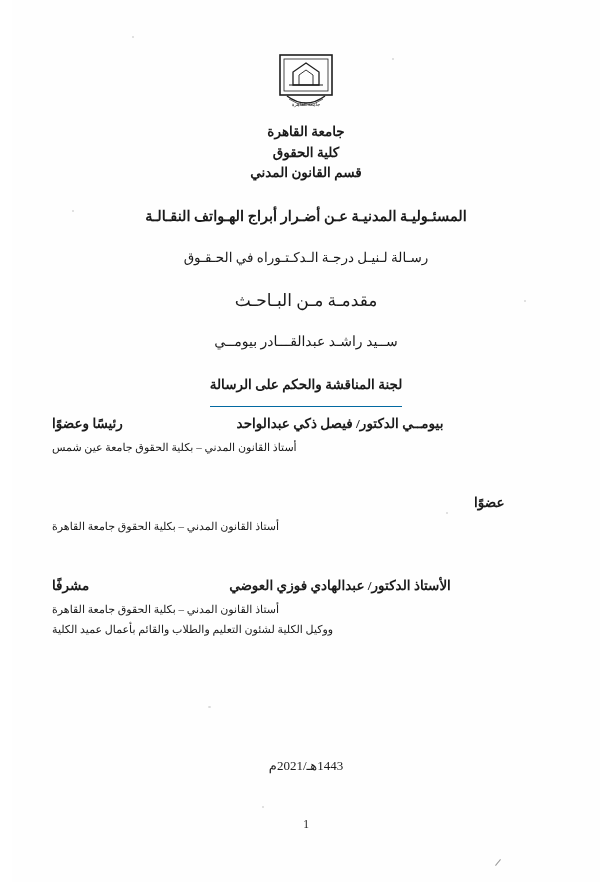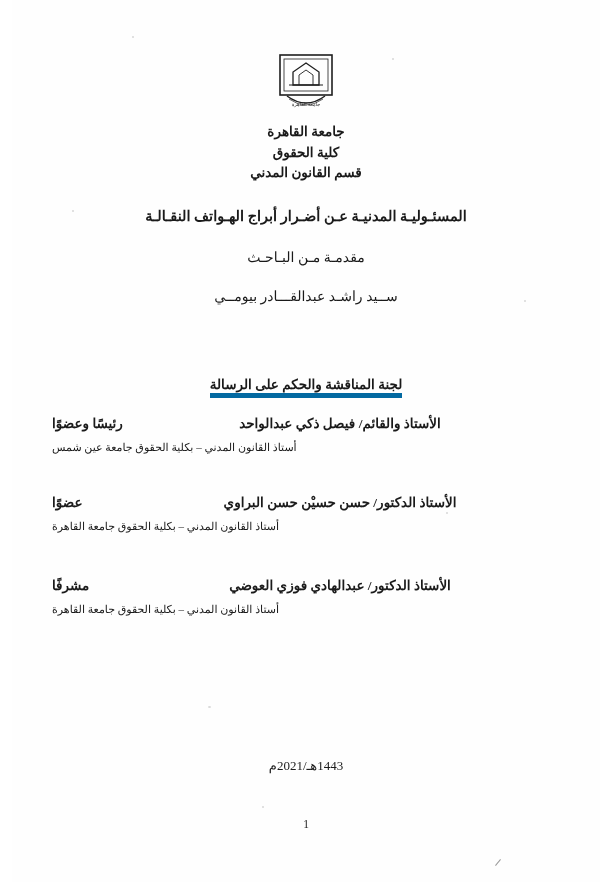--- a/index.html
+++ b/index.html
@@ -70,42 +70,42 @@
     font-weight: bold;
     letter-spacing: 1.8px;
     margin-bottom: 24px;
   }
   .degree-line {
     font-size: 13.5px;
     letter-spacing: 1.6px;
     margin-bottom: 24px;
   }
   .submitted-by {
-    font-size: 14px;
+    font-size: 17px;
     letter-spacing: 1.6px;
     margin-bottom: 22px;
   }
   .author {
     font-size: 14px;
     font-weight: normal;
     letter-spacing: 1.6px;
   }
 
   .committee-heading {
     position: absolute;
     top: 376px;
     left: 0;
     right: 0;
     text-align: center;
     font-size: 13.5px;
     font-weight: bold;
   }
   .committee-heading span {
-    border-bottom: 5px solid #0369a1;
-    padding-bottom: 1px;
+    border-bottom: 1px solid #0369a1;
+    padding-bottom: 14px;
   }
 
   .members {
     position: absolute;
     top: 415px;
     left: 0;
     right: 0;
     padding: 0 40px;
     box-sizing: border-box;
   }
@@ -196,52 +196,53 @@
   </div>
 
   <div class="univ-block">
     <div>جامعة القاهرة</div>
     <div>كلية الحقوق</div>
     <div>قسم القانون المدني</div>
   </div>
 
   <div class="title-block">
     <div class="main-title">المسئـوليـة المدنيـة عـن أضـرار أبراج الهـواتف النقـالـة</div>
+    <div class="degree-line">رسـالة لـنيـل درجـة الـدكـتـوراه في الحـقـوق</div>
     <div class="submitted-by">مقدمـة مـن البـاحـث</div>
     <div class="author">ســيد راشـد عبدالقـــادر بيومــي</div>
   </div>
 
   <div class="committee-heading">
     <span>لجنة المناقشة والحكم على الرسالة</span>
   </div>
 
   <div class="members">
 
     <div class="member">
       <div class="member-row">
-        <div class="member-name">الأستاذ والقائم/ فيصل ذكي عبدالواحد</div>
+        <div class="member-name">بيومــي الدكتور/ فيصل ذكي عبدالواحد</div>
         <div class="member-role">رئيسًا وعضوًا</div>
       </div>
       <div class="member-affil">أستاذ القانون المدني – بكلية الحقوق جامعة عين شمس</div>
     </div>
 
     <div class="member" style="margin-top:40px;">
       <div class="member-row">
-        <div class="member-name">الأستاذ الدكتور/ حسن حسيْن حسن البراوي</div>
         <div class="member-role">عضوًا</div>
       </div>
       <div class="member-affil">أستاذ القانون المدني – بكلية الحقوق جامعة القاهرة</div>
     </div>
 
     <div class="member" style="margin-top:44px;">
       <div class="member-row">
         <div class="member-name">الأستاذ الدكتور/ عبدالهادي فوزي العوضي</div>
         <div class="member-role">مشرفًا</div>
       </div>
       <div class="member-affil">أستاذ القانون المدني – بكلية الحقوق جامعة القاهرة</div>
+      <div class="member-affil extra">ووكيل الكلية لشئون التعليم والطلاب والقائم بأعمال عميد الكلية</div>
     </div>
 
   </div>
 
   <div class="date-line">1443هـ/2021م</div>
   <div class="page-number">1</div>
   <div class="stray-mark"></div>
 
 </div>
 

